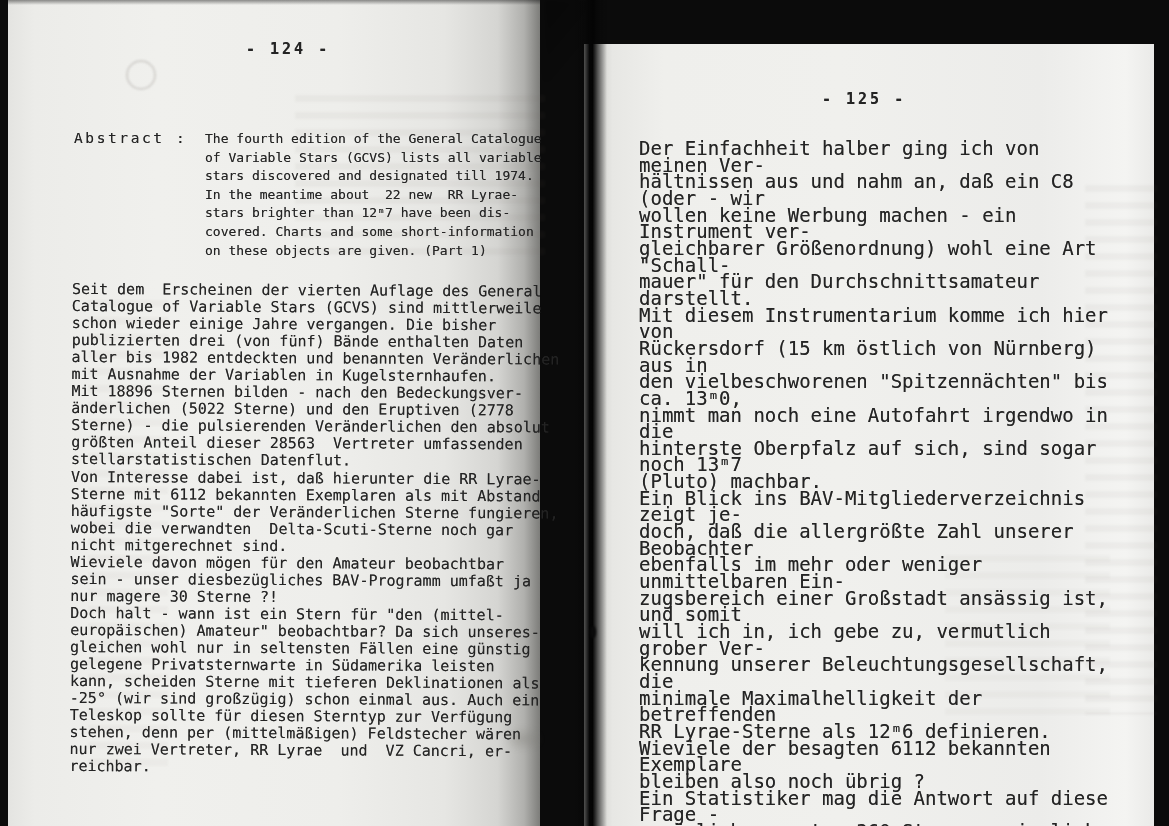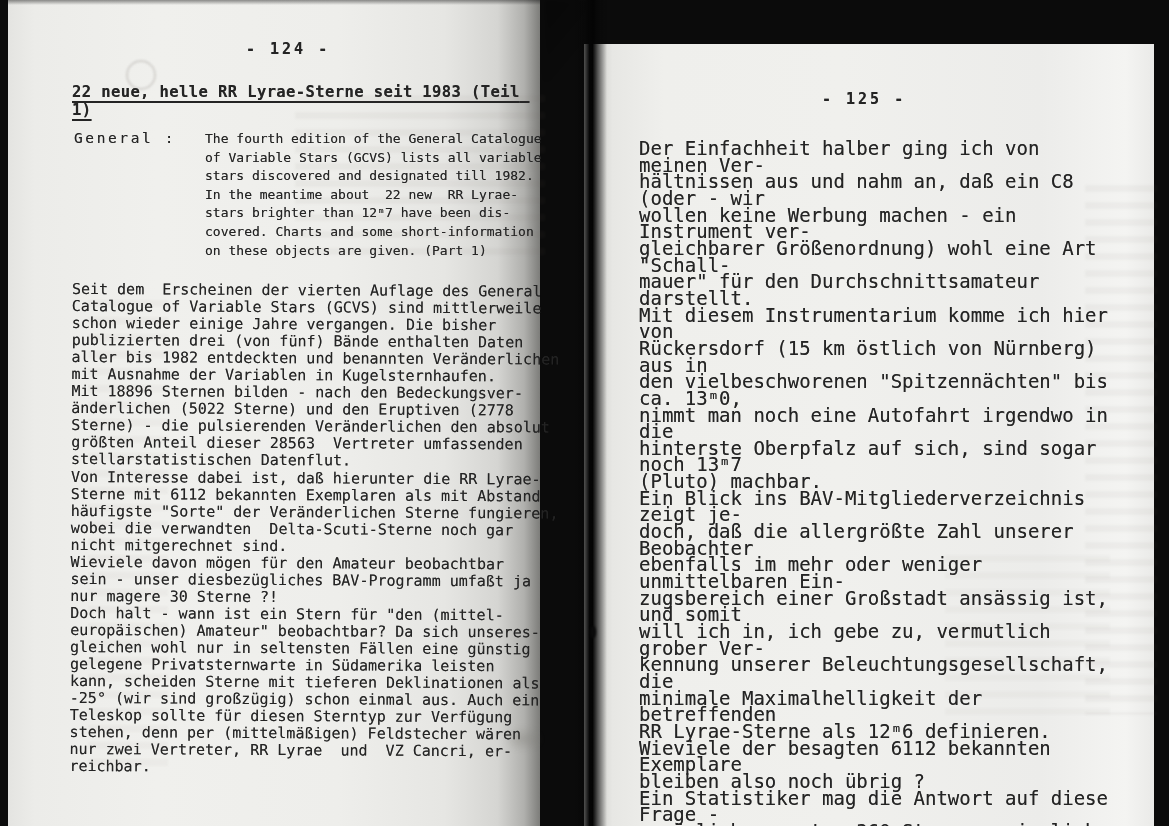--- a/index.html
+++ b/index.html
@@ -112,27 +112,26 @@
   }
 </style>
 </head>
 <body>
 
 <div class="spread">
 
   <div class="page page-left">
     <div class="tw page-header">- 124 -</div>
 
-    <div class="tw title">22 neue, helle RR Lyrae-Sterne seit 1983 (Teil 1)</div>
-
-    <div class="tw abstract-label">General :</div>
+
+    <div class="tw abstract-label">Abstract :</div>
 
     <div class="tw abstract-text">The fourth edition of the General Catalogue
 of Variable Stars (GCVS) lists all variable
-stars discovered and designated till 1982.
+stars discovered and designated till 1974.
 In the meantime about  22 new  RR Lyrae-
 stars brighter than 12ᵐ7 have been dis-
 covered. Charts and some short-information
 on these objects are given. (Part 1)</div>
 
     <div class="tw body-left">Seit dem  Erscheinen der vierten Auflage des General
 Catalogue of Variable Stars (GCVS) sind mittlerweile
 schon wieder einige Jahre vergangen. Die bisher
 publizierten drei (von fünf) Bände enthalten Daten
 aller bis 1982 entdeckten und benannten Veränderlichen

